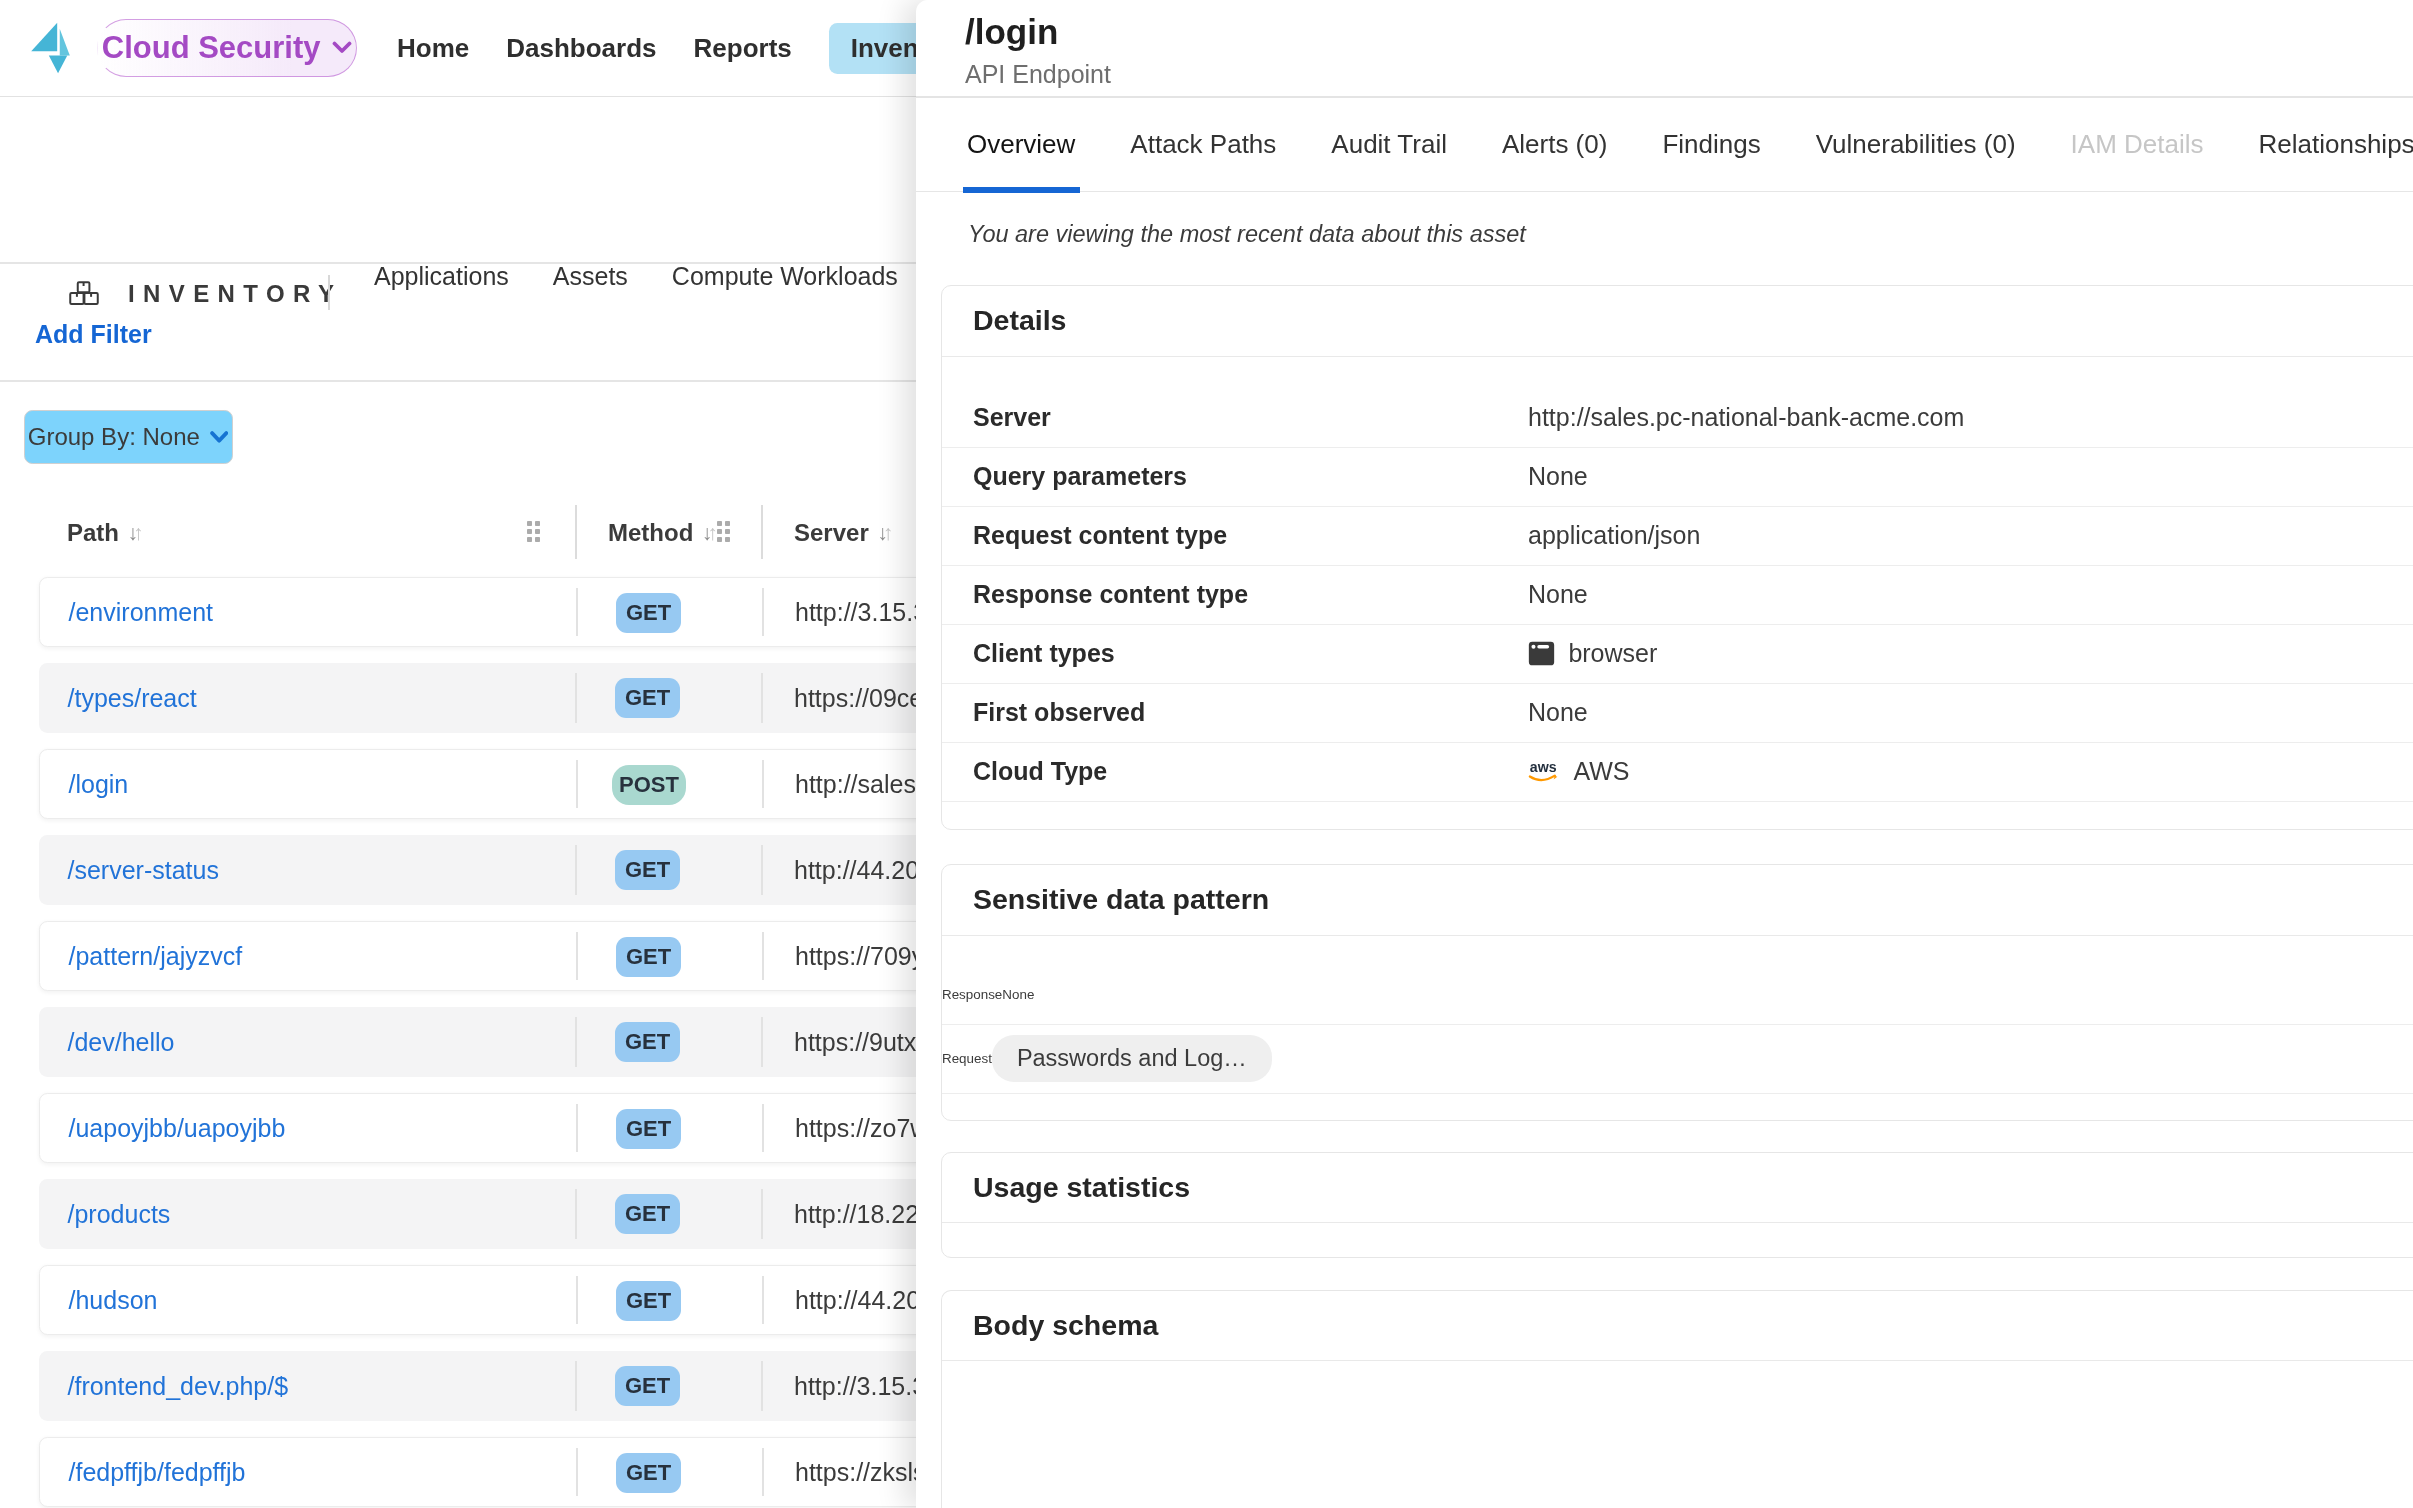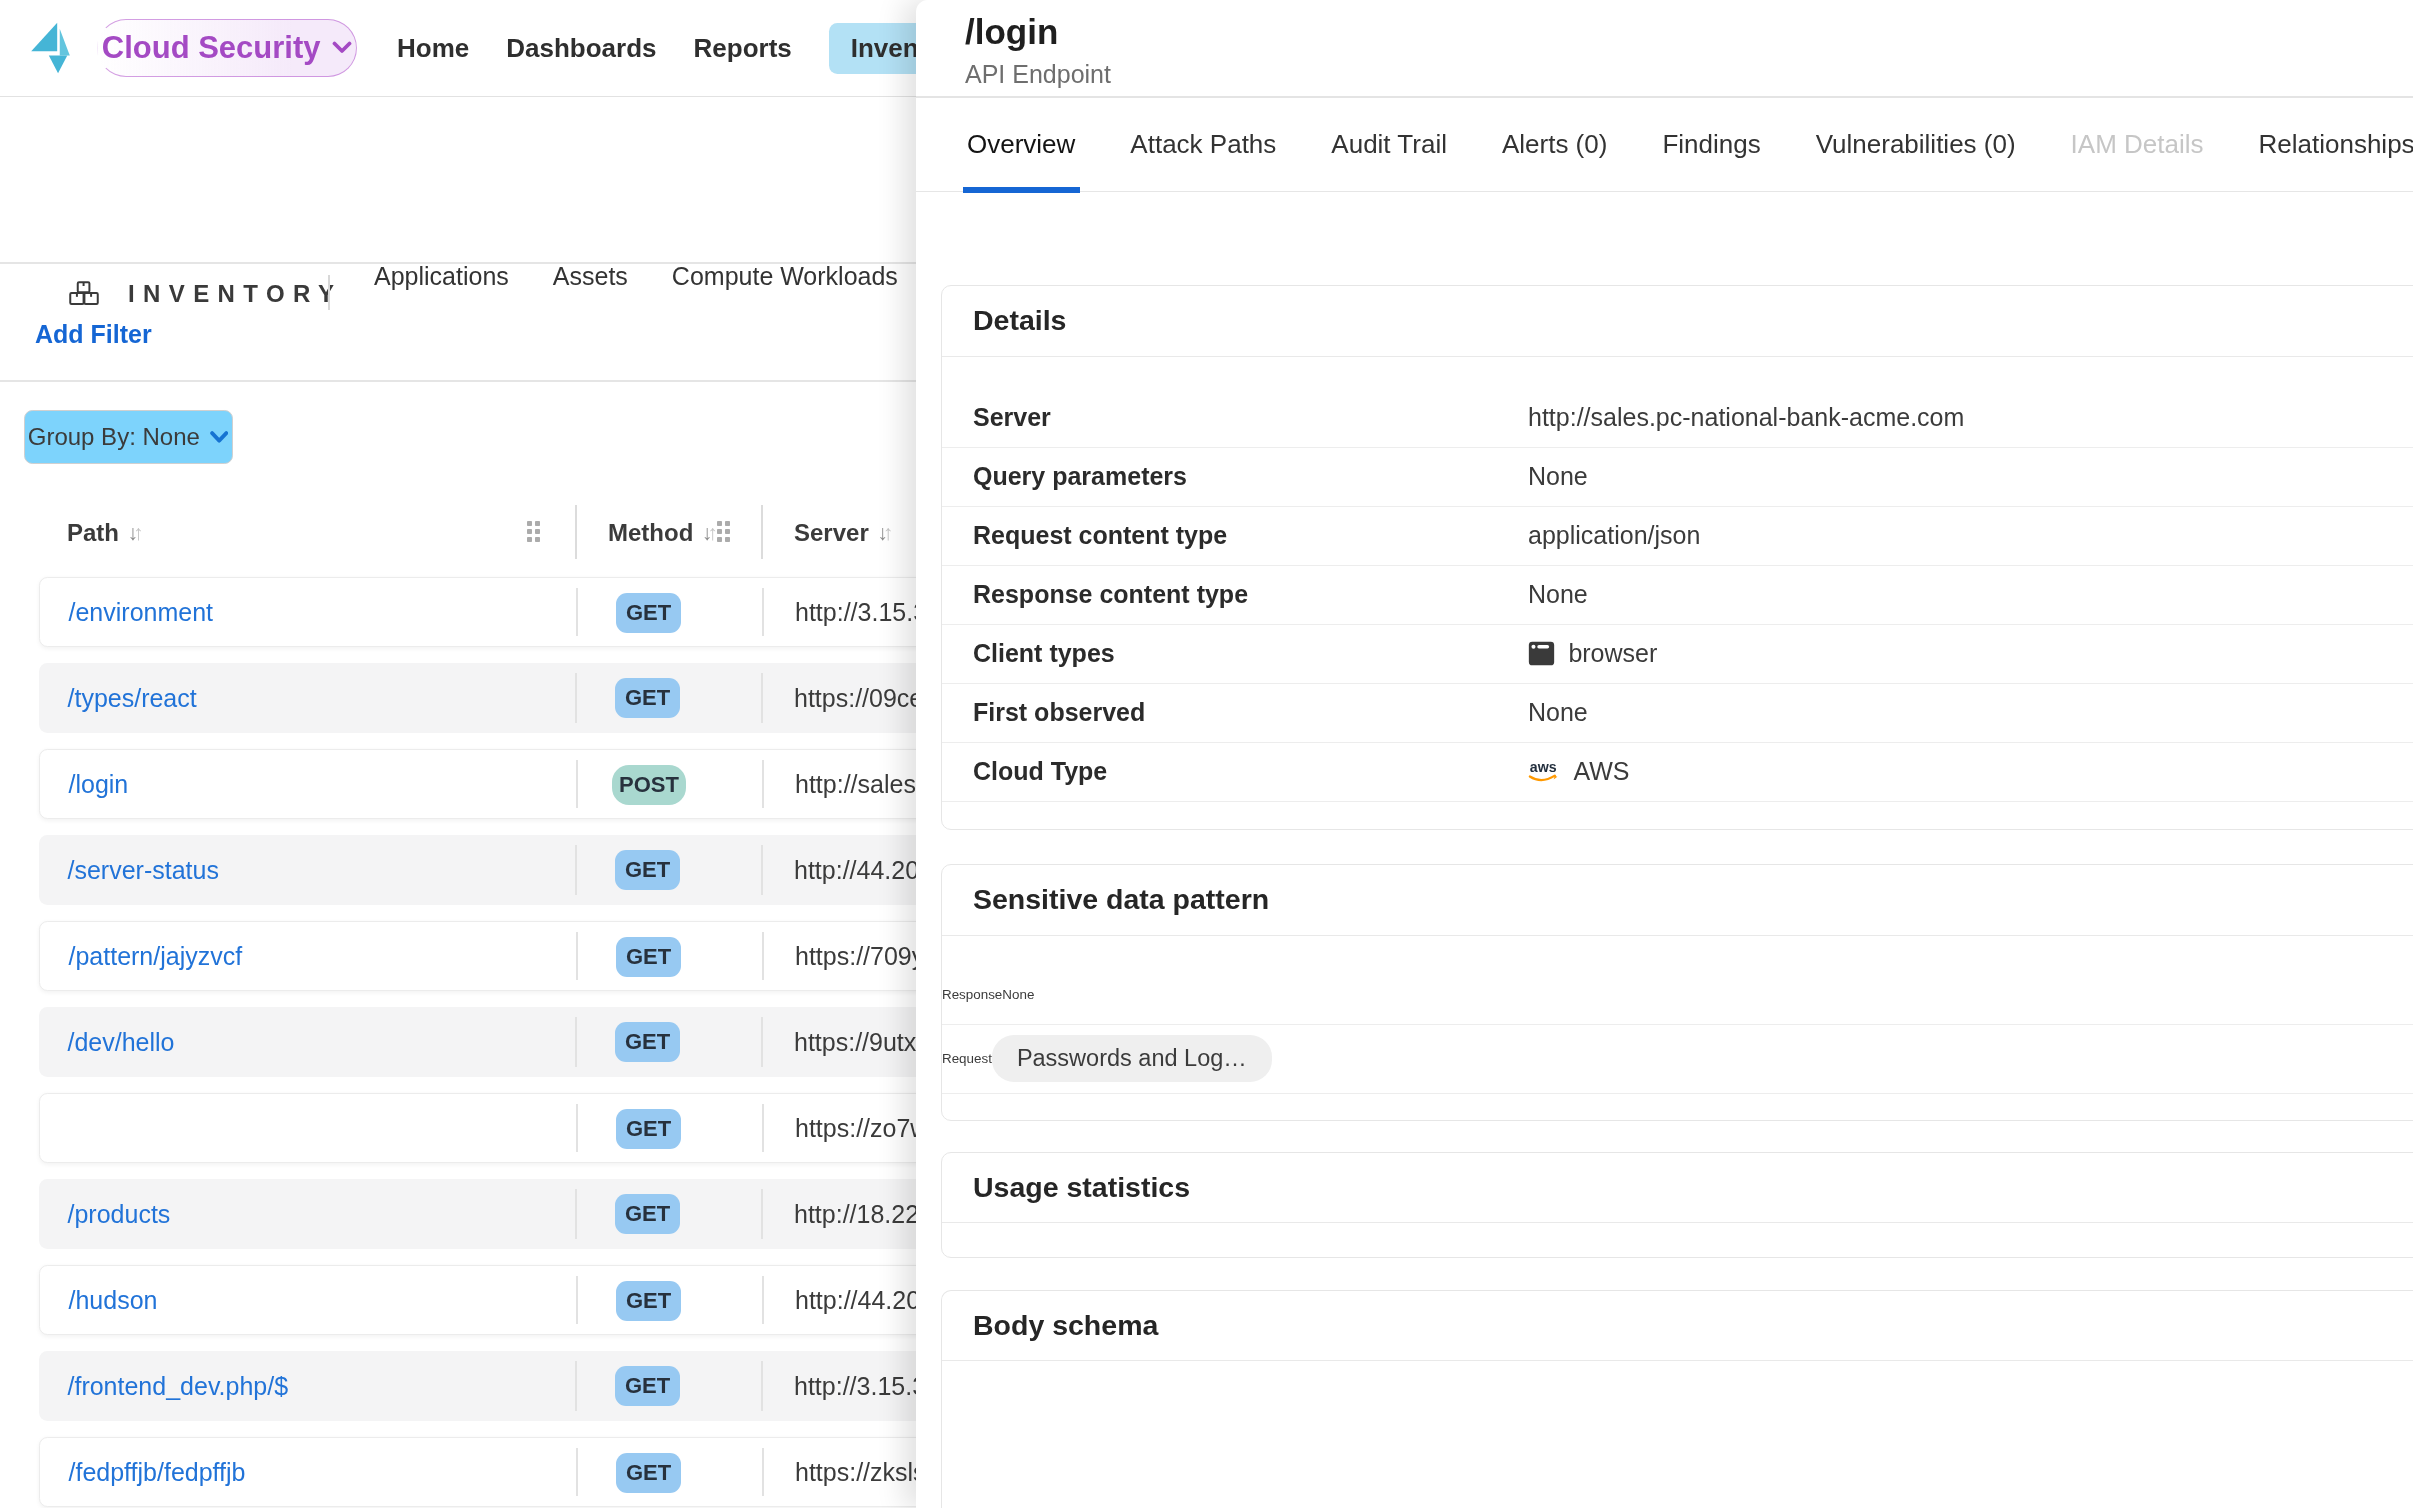--- a/index.html
+++ b/index.html
@@ -251,20 +251,21 @@
           <span class="cell-server">https://709yg</span>
         </div>
         <div class="trow m-get">
           <span class="cell-path">/dev/hello</span>
           <span class="vd vd1"></span>
           <span class="badge">GET</span>
           <span class="vd vd2"></span>
           <span class="cell-server">https://9utxm</span>
         </div>
         <div class="trow m-get">
+          <span class="cell-path">/uapoyjbb/uapoyjbb</span>
           <span class="vd vd1"></span>
           <span class="badge">GET</span>
           <span class="vd vd2"></span>
           <span class="cell-server">https://zo7wlx</span>
         </div>
         <div class="trow m-get">
           <span class="cell-path">/products</span>
           <span class="vd vd1"></span>
           <span class="badge">GET</span>
           <span class="vd vd2"></span>
@@ -304,20 +305,21 @@
     <div class="ptab active">Overview</div>
         <div class="ptab">Attack Paths</div>
         <div class="ptab">Audit Trail</div>
         <div class="ptab">Alerts (0)</div>
         <div class="ptab">Findings</div>
         <div class="ptab">Vulnerabilities (0)</div>
         <div class="ptab disabled">IAM Details</div>
         <div class="ptab">Relationships</div>
       </div>
 
+    <div class="notice">You are viewing the most recent data about this asset</div>
 
     <div class="cards">
 
       <div class="card card-details">
         <div class="card-heading">Details</div>
         <div class="card-body">
 
         <div class="drow">
               <span class="dlabel">Server</span>
               <span class="dvalue">

